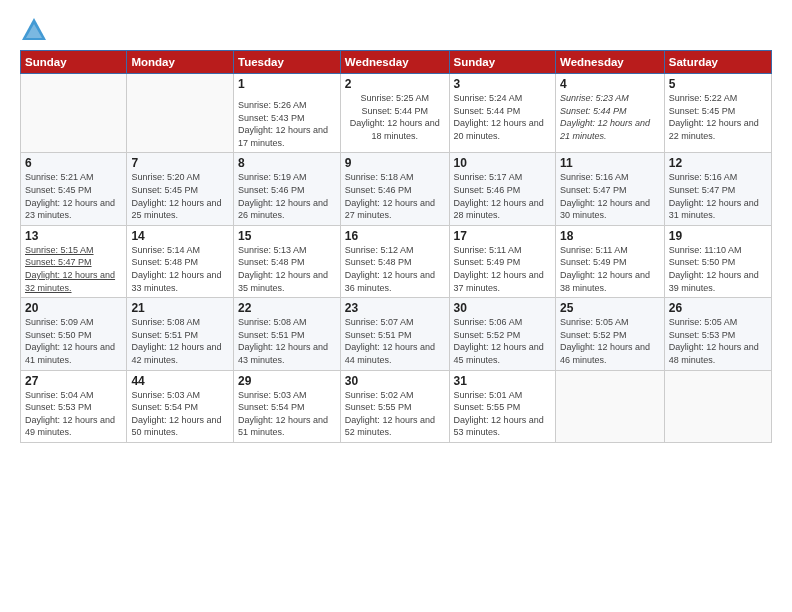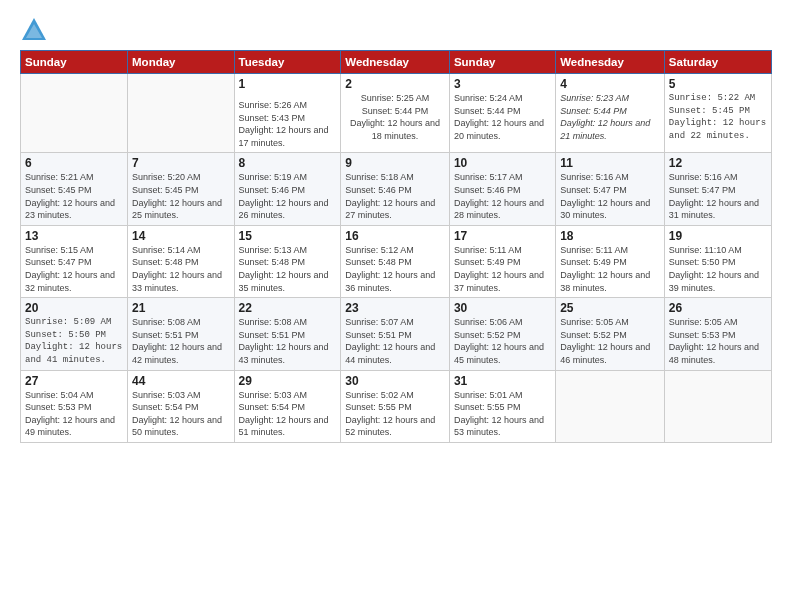--- a/index.html
+++ b/index.html
@@ -161,21 +161,21 @@
 Daylight: 12 hours and 20 minutes.</div>
           </td>
           <td>
             <span class="day-number">4</span>
             <div class="day-info" style="white-space: pre-line; font-style: italic;">Sunrise: 5:23 AM
 Sunset: 5:44 PM
 Daylight: 12 hours and 21 minutes.</div>
           </td>
           <td>
             <span class="day-number">5</span>
-            <div class="day-info" style="white-space: pre-line; font-family: Liberation Mono, monospace;">Sunrise: 5:22 AM
+            <div class="day-info" style="white-space: pre-line;">Sunrise: 5:22 AM
 Sunset: 5:45 PM
 Daylight: 12 hours and 22 minutes.</div>
           </td>
         </tr>
         <tr>
           <td>
             <span class="day-number">6</span>
             <div class="day-info" style="white-space: pre-line;">Sunrise: 5:21 AM
 Sunset: 5:45 PM
 Daylight: 12 hours and 23 minutes.</div>
@@ -213,21 +213,21 @@
           <td>
             <span class="day-number">12</span>
             <div class="day-info" style="white-space: pre-line;">Sunrise: 5:16 AM
 Sunset: 5:47 PM
 Daylight: 12 hours and 31 minutes.</div>
           </td>
         </tr>
         <tr>
           <td>
             <span class="day-number">13</span>
-            <div class="day-info" style="white-space: pre-line;">Sunrise: 5:15 AM
+            <div class="day-info" style="white-space: pre-line; text-decoration: underline;">Sunrise: 5:15 AM
 Sunset: 5:47 PM
 Daylight: 12 hours and 32 minutes.</div>
           </td>
           <td>
             <span class="day-number">14</span>
             <div class="day-info" style="white-space: pre-line;">Sunrise: 5:14 AM
 Sunset: 5:48 PM
 Daylight: 12 hours and 33 minutes.</div>
           </td>
           <td>
@@ -257,21 +257,21 @@
           <td>
             <span class="day-number">19</span>
             <div class="day-info" style="white-space: pre-line;">Sunrise: 11:10 AM
 Sunset: 5:50 PM
 Daylight: 12 hours and 39 minutes.</div>
           </td>
         </tr>
         <tr>
           <td>
             <span class="day-number">20</span>
-            <div class="day-info" style="white-space: pre-line; font-family: Liberation Mono, monospace;">Sunrise: 5:09 AM
+            <div class="day-info" style="white-space: pre-line;">Sunrise: 5:09 AM
 Sunset: 5:50 PM
 Daylight: 12 hours and 41 minutes.</div>
           </td>
           <td>
             <span class="day-number">21</span>
             <div class="day-info" style="white-space: pre-line;">Sunrise: 5:08 AM
 Sunset: 5:51 PM
 Daylight: 12 hours and 42 minutes.</div>
           </td>
           <td>

